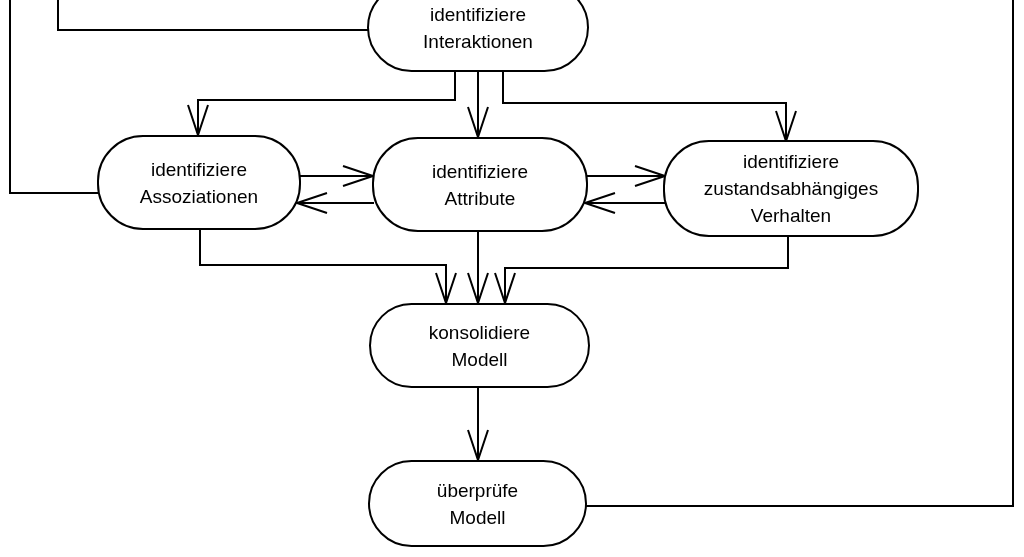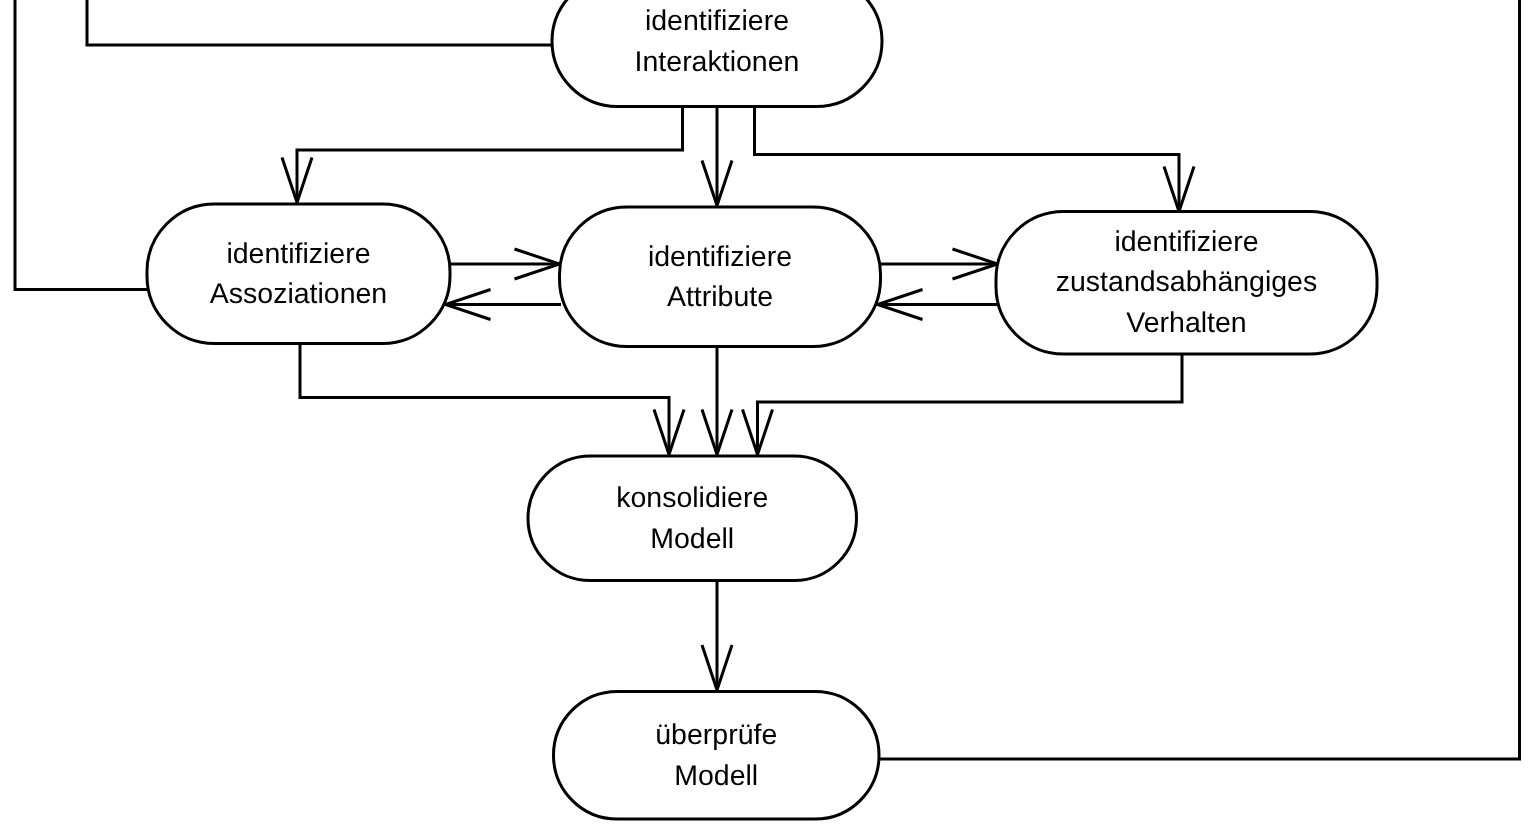--- a/index.html
+++ b/index.html
@@ -43,21 +43,21 @@
     line-height: 27px;
   }
   .node span {
     white-space: pre-line;
     display: block;
   }
   .n-interaktionen { left: 367px; top: -17px; width: 222px; height: 89px; }
   .n-assoziationen { left:  97px; top: 135px; width: 204px; height: 95px; }
   .n-attribute     { left: 372px; top: 137px; width: 216px; height: 95px; }
   .n-verhalten     { left: 663px; top: 140px; width: 256px; height: 97px; }
-  .n-konsolidiere  { left: 351px; top: 303px; width: 221px; height: 85px; }
+  .n-konsolidiere  { left: 369px; top: 303px; width: 221px; height: 85px; }
   .n-ueberpruefe   { left: 368px; top: 460px; width: 219px; height: 87px; }
 </style>
 </head>
 <body>
 
 <div class="canvas">
 
   <svg class="edges" viewBox="0 0 1024 557" aria-hidden="true">
 
     <polyline points="10,0 10,193 100,193"></polyline>

